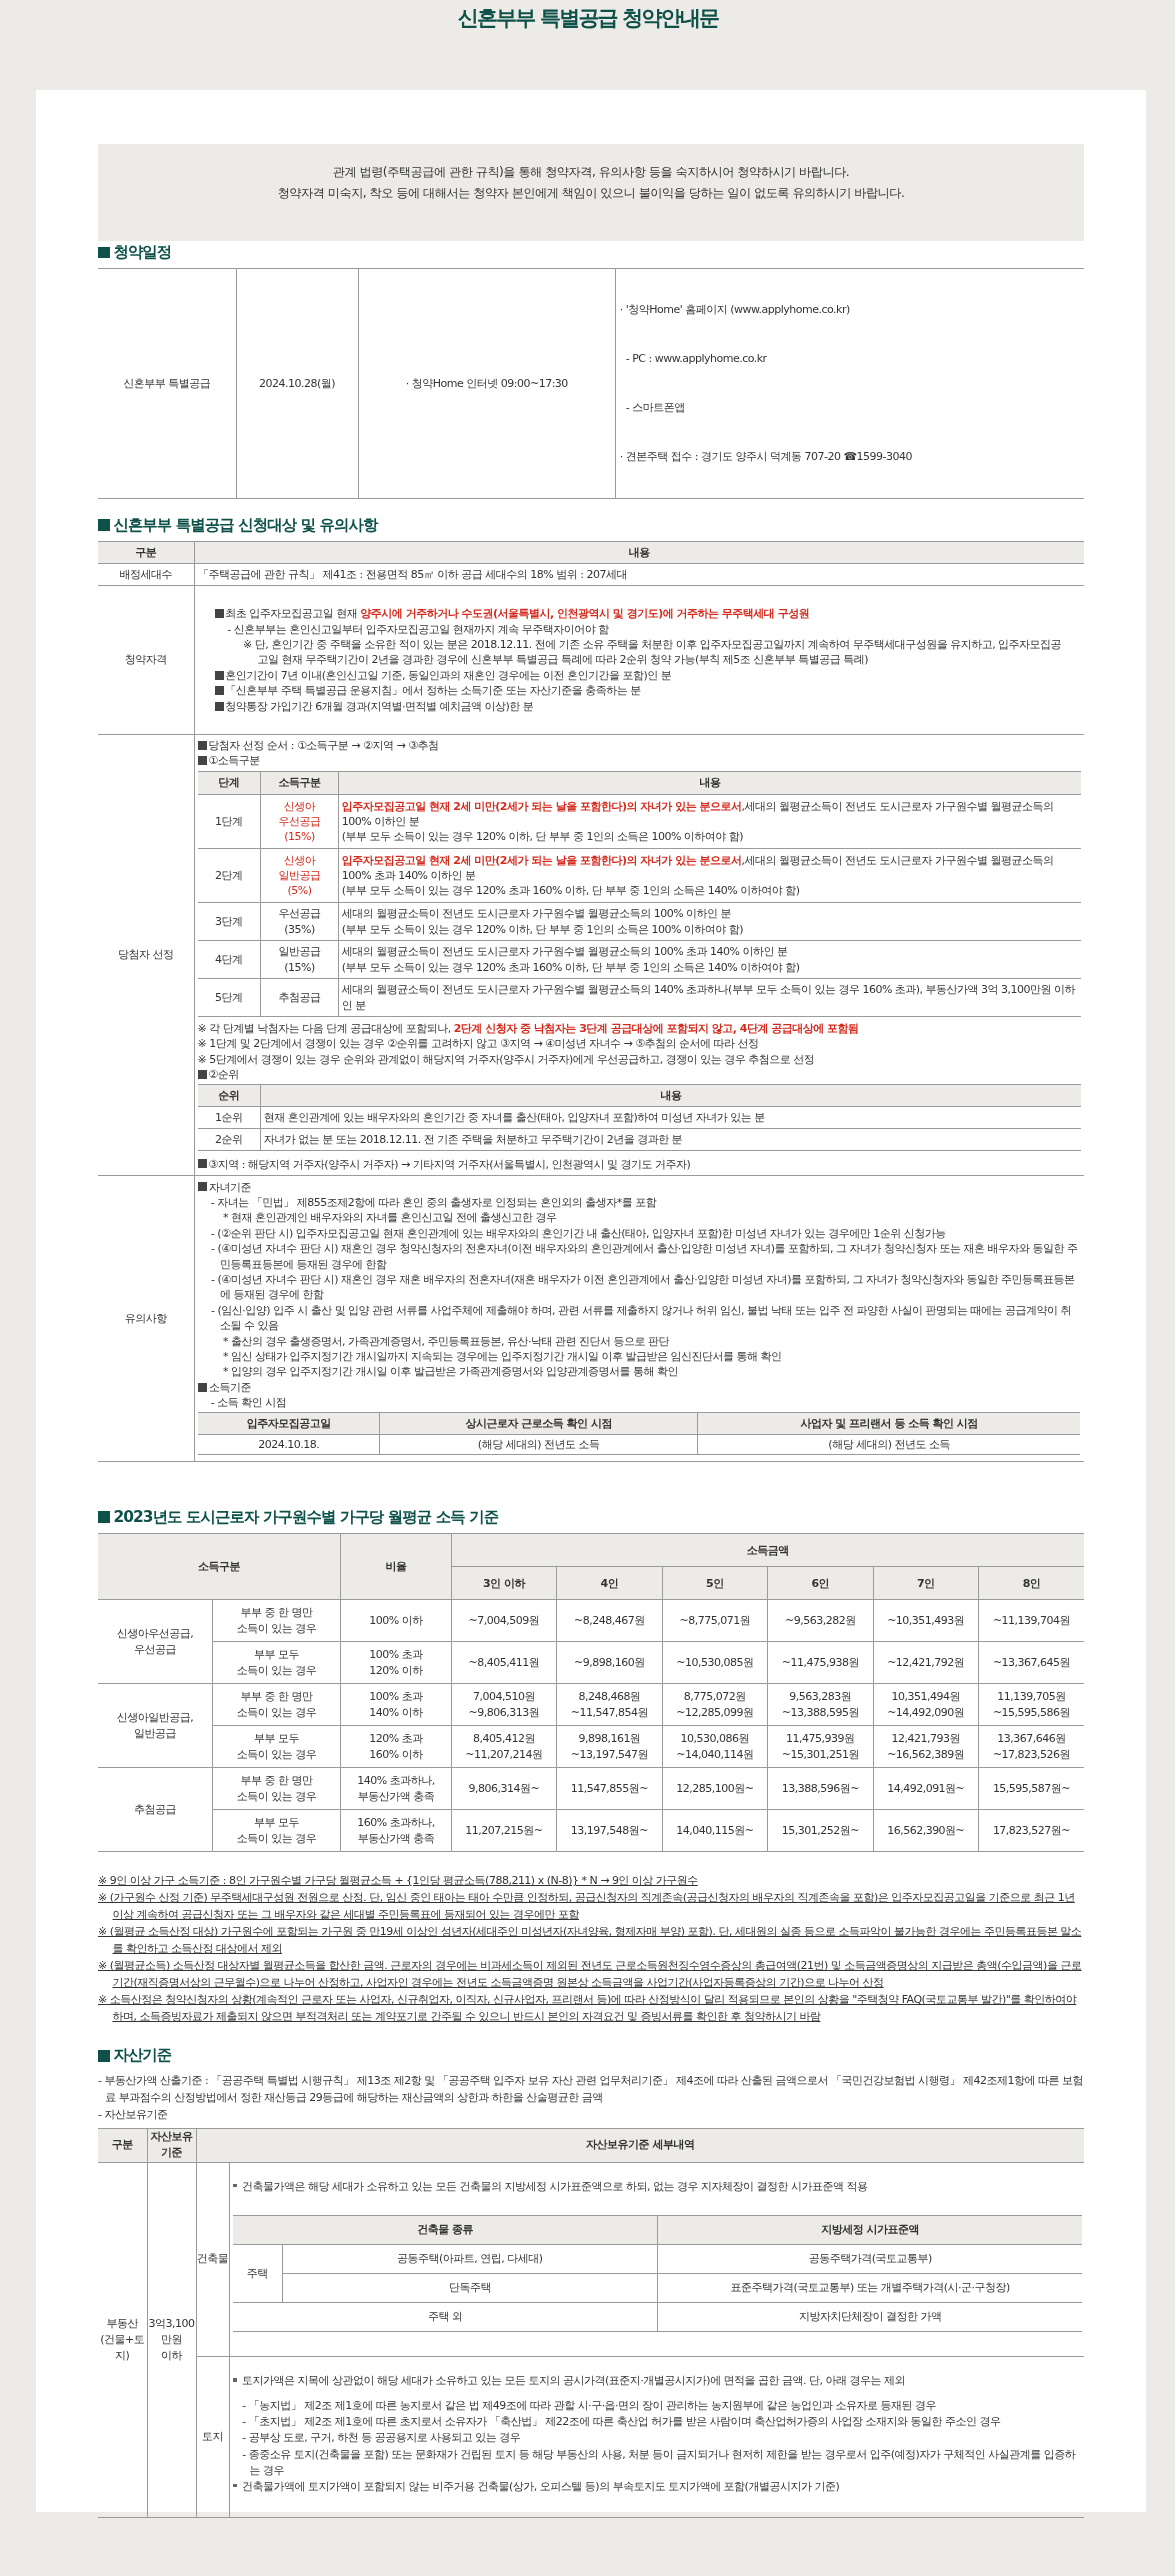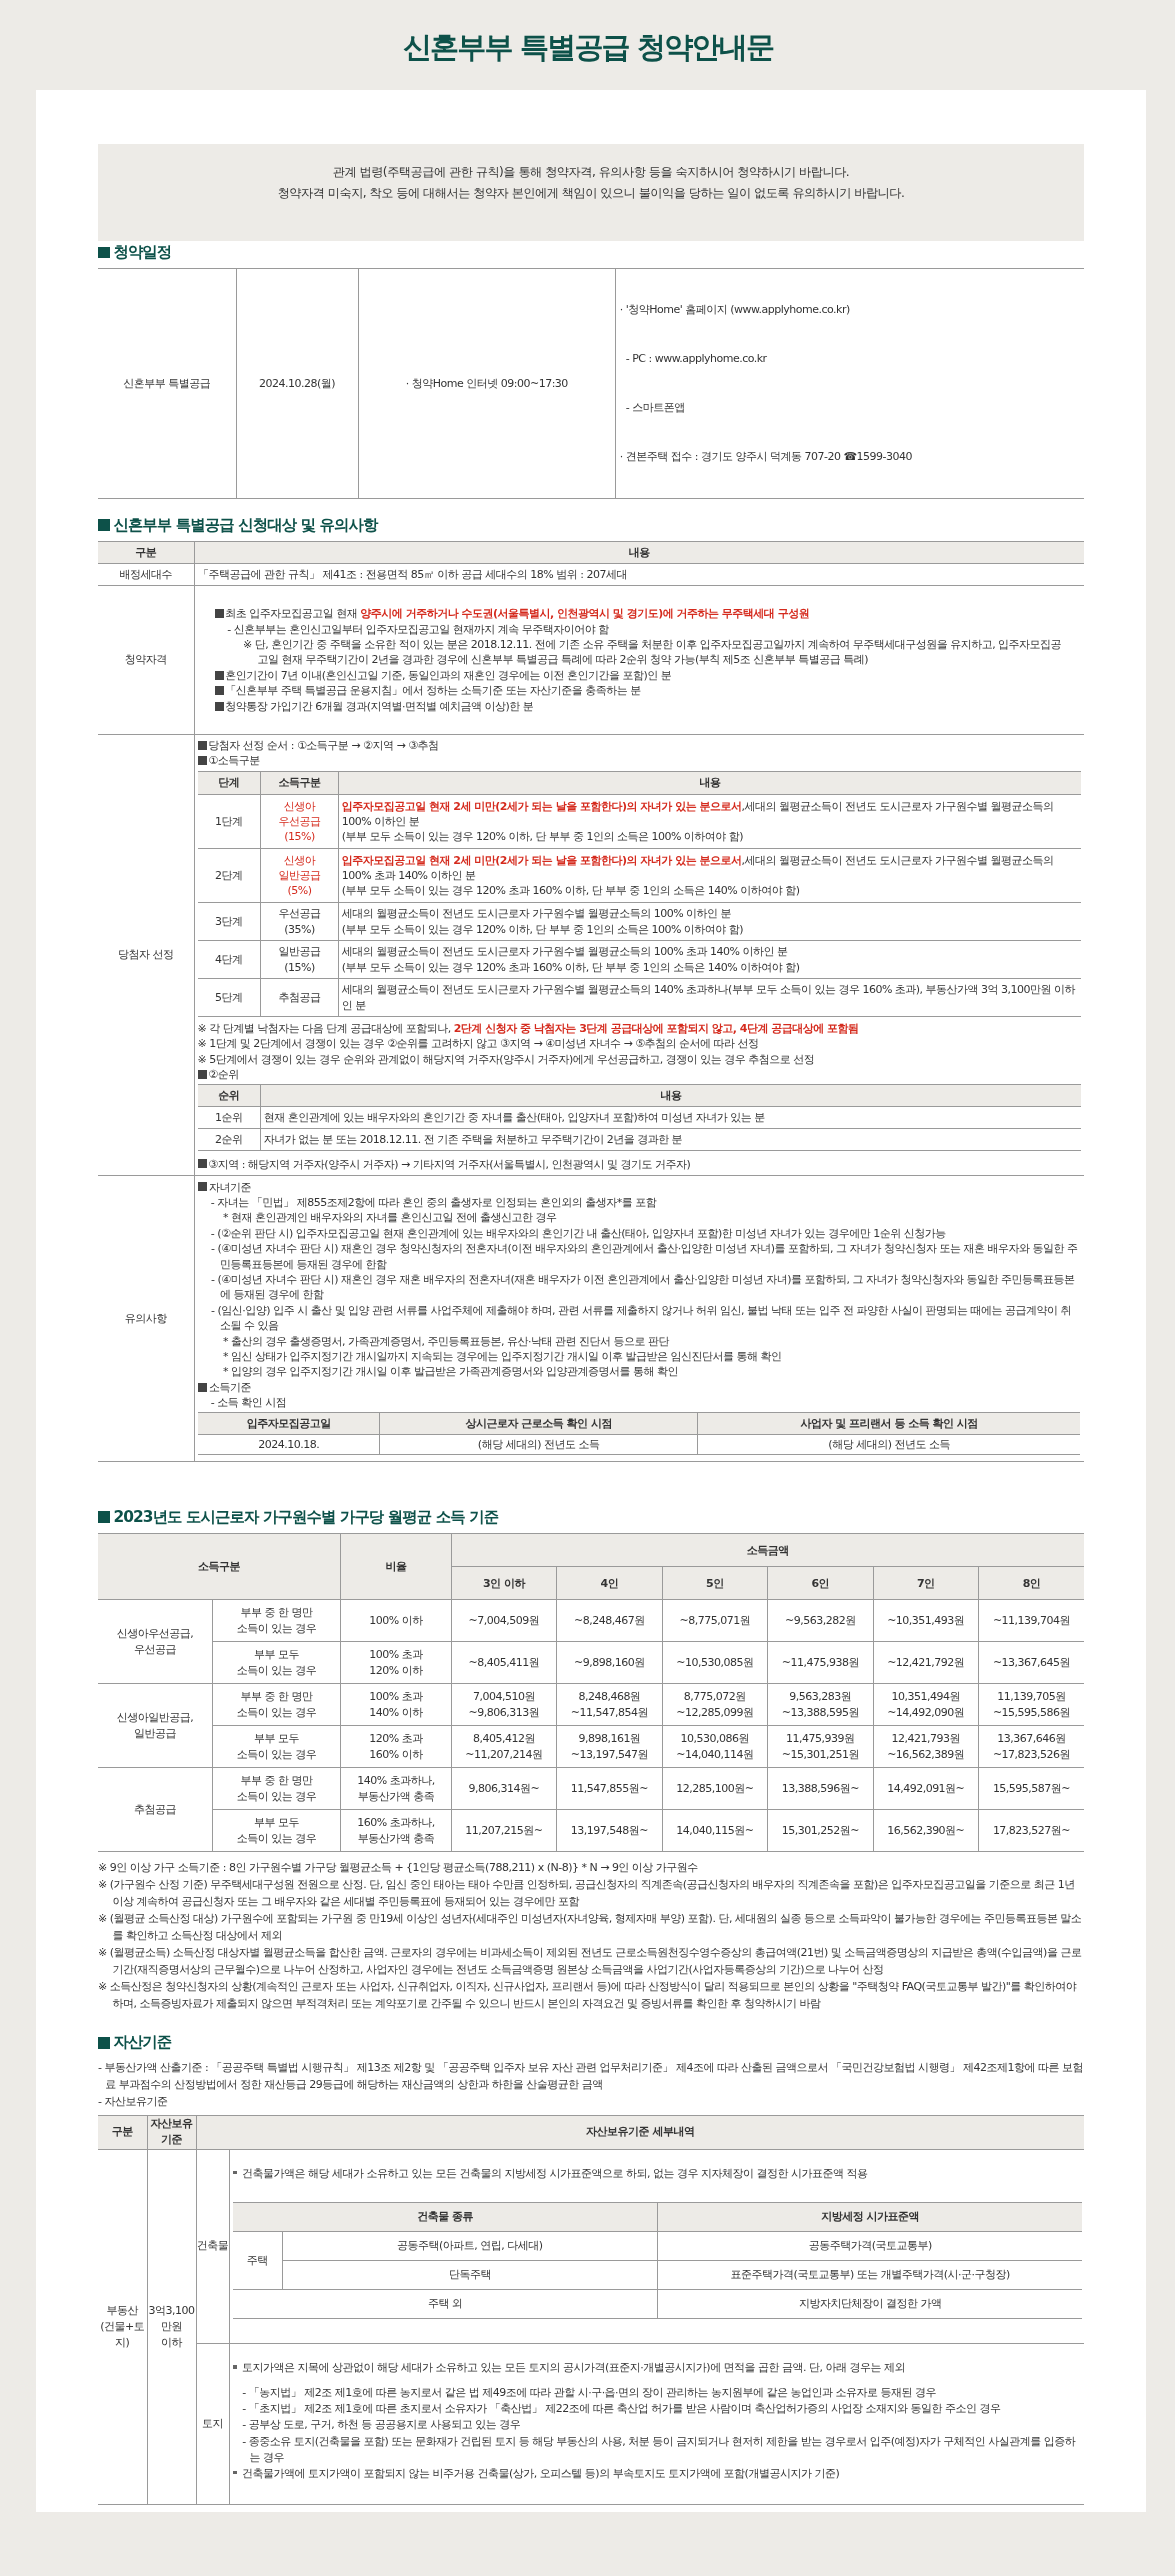--- a/index.html
+++ b/index.html
@@ -1,18 +1,18 @@
 <!DOCTYPE html>
 <html style="font-size:14.5px"><head>
 <meta charset="utf-8">
 <style>
   * { box-sizing: border-box; margin: 0; padding: 0; }
   html, body { width: 1176px; background: #edebe7; }
   body { font-family: "DejaVu Sans", "Liberation Sans", sans-serif; color: #333; font-size: 11px; letter-spacing: -0.5px; }
-  .page-title { height: 89px; padding-top: 28px; text-align: center; font-size: 29px; font-weight: bold; color: #0d5149; letter-spacing: -1.8px; }
+  .page-title { height: 89px; padding-top: 4px; text-align: center; font-size: 21px; font-weight: bold; color: #0d5149; letter-spacing: -1.8px; }
   .sheet { position: absolute; left: 36px; top: 90px; width: 1110px; height: 2422px; background: #fff; }
   .content { position: absolute; left: 62px; top: 54px; width: 986px; }
   .notice { height: 97px; background: #edebe7; text-align: center; font-size: 12.2px; line-height: 21px; padding-top: 18px; color: #333; }
   .sec-title { font-size: 15.4px; font-weight: bold; color: #0d5149; display: flex; align-items: center; margin-bottom: 5.4px; letter-spacing: -0.9px; }
   .sec-title .sq { display: inline-block; width: 11.8px; height: 11.8px; background: #0d5149; margin-right: 3.6px; }
   table { border-collapse: collapse; width: 100%; }
   th, td { border: 0.9px solid #9a9a9a; font-weight: normal; text-align: center; vertical-align: middle; }
   th { background: #edebe7; font-weight: bold; color: #333; }
   .tbl-top { border-top: 1.8px solid #666; border-bottom: 1.8px solid #333; }
   .tbl-top tr > :first-child { border-left: none; }
@@ -408,21 +408,21 @@
               </td>
               <td>
                 <div>16,562,390원~</div>
               </td>
               <td>
                 <div>17,823,527원~</div>
               </td>
             </tr>
           </tbody>
     </table>
-    <div style="margin-top:7px;">
+    <div style="margin-top:20px;text-decoration:underline;">
       <div class="note">※ 9인 이상 가구 소득기준 : 8인 가구원수별 가구당 월평균소득 + {1인당 평균소득(788,211) x (N-8)} * N → 9인 이상 가구원수</div>
       <div class="note">※ (가구원수 산정 기준) 무주택세대구성원 전원으로 산정. 단, 임신 중인 태아는 태아 수만큼 인정하되, 공급신청자의 직계존속(공급신청자의 배우자의 직계존속을 포함)은 입주자모집공고일을 기준으로 최근 1년 이상 계속하여 공급신청자 또는 그 배우자와 같은 세대별 주민등록표에 등재되어 있는 경우에만 포함</div>
       <div class="note">※ (월평균 소득산정 대상) 가구원수에 포함되는 가구원 중 만19세 이상인 성년자(세대주인 미성년자(자녀양육, 형제자매 부양) 포함). 단, 세대원의 실종 등으로 소득파악이 불가능한 경우에는 주민등록표등본 말소를 확인하고 소득산정 대상에서 제외</div>
       <div class="note">※ (월평균소득) 소득산정 대상자별 월평균소득을 합산한 금액. 근로자의 경우에는 비과세소득이 제외된 전년도 근로소득원천징수영수증상의 총급여액(21번) 및 소득금액증명상의 지급받은 총액(수입금액)을 근로기간(재직증명서상의 근무월수)으로 나누어 산정하고, 사업자인 경우에는 전년도 소득금액증명 원본상 소득금액을 사업기간(사업자등록증상의 기간)으로 나누어 산정</div>
       <div class="note">※ 소득산정은 청약신청자의 상황(계속적인 근로자 또는 사업자, 신규취업자, 이직자, 신규사업자, 프리랜서 등)에 따라 산정방식이 달리 적용되므로 본인의 상황을 "주택청약 FAQ(국토교통부 발간)"를 확인하여야 하며, 소득증빙자료가 제출되지 않으면 부적격처리 또는 계약포기로 간주될 수 있으니 반드시 본인의 자격요건 및 증빙서류를 확인한 후 청약하시기 바람</div>
     </div>
   </div>
 
   <div style="margin-top:20px;">
     <div class="sec-title">

